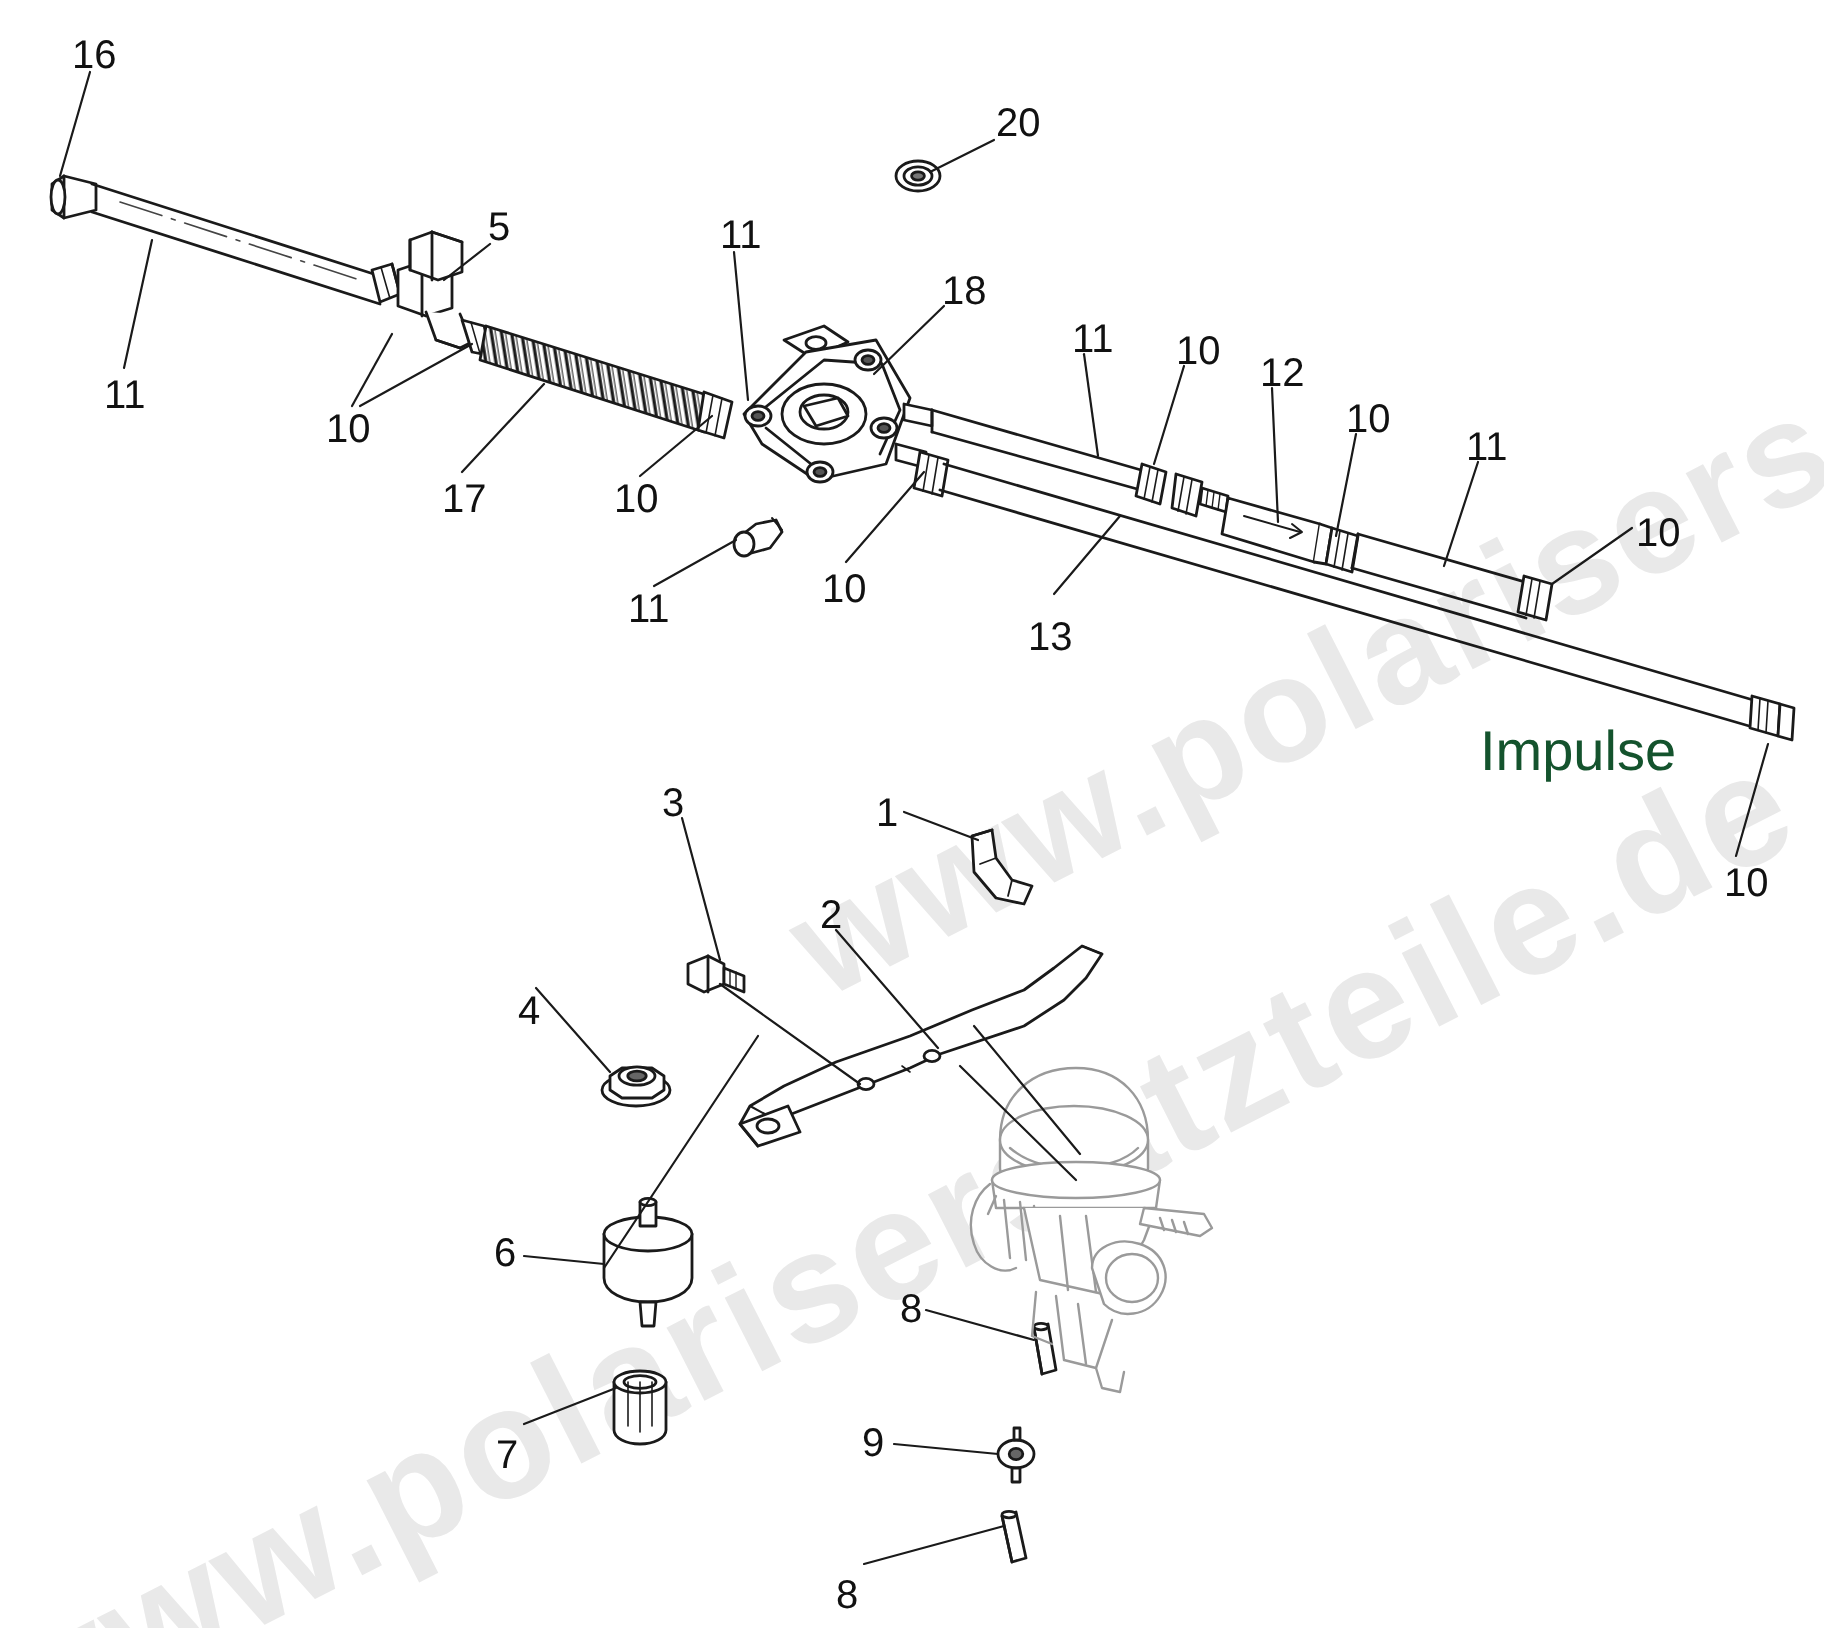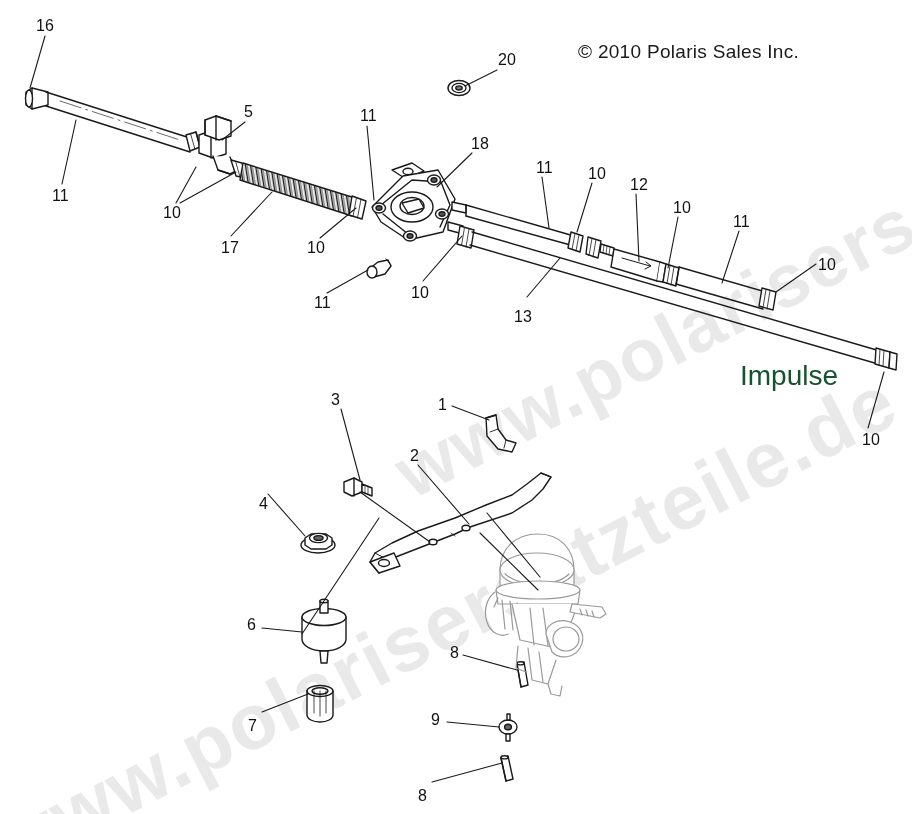--- a/index.html
+++ b/index.html
@@ -39,21 +39,21 @@
     position: absolute;
     left: 740px;
     top: 360px;
     font-size: 28px;
     color: #14532d;
     font-family: "Liberation Sans", sans-serif;
     white-space: nowrap;
   }
   .callout {
     position: absolute;
-    font-size: 16px;
+    font-size: 20px;
     color: #111111;
     font-family: "Liberation Sans", sans-serif;
     white-space: nowrap;
     line-height: 1;
   }
   .wm-layer {
     position: absolute;
     left: 0; top: 0;
     width: 912px; height: 814px;
     pointer-events: none;
@@ -385,21 +385,20 @@
       <path d="M262 628 L302 632"></path>
       <path d="M463 655 L517 670"></path>
       <path d="M262 712 L308 694"></path>
       <path d="M447 722 L499 727"></path>
       <path d="M432 782 L502 763"></path>
       <path d="M487 513 L540 577"></path>
       <path d="M480 533 L538 590"></path>
     </g>
   </svg>
 
-  <div class="copyright">© 2010 Polaris Sales Inc.</div>
   <div class="impulse-label">Impulse</div>
 
   <div id="callout-layer">
       <div class="callout" style="left: 36px; top: 18px;">16</div>
       <div class="callout" style="left: 498px; top: 52px;">20</div>
       <div class="callout" style="left: 244px; top: 104px;">5</div>
       <div class="callout" style="left: 360px; top: 108px;">11</div>
       <div class="callout" style="left: 471px; top: 136px;">18</div>
       <div class="callout" style="left: 536px; top: 160px;">11</div>
       <div class="callout" style="left: 588px; top: 166px;">10</div>

